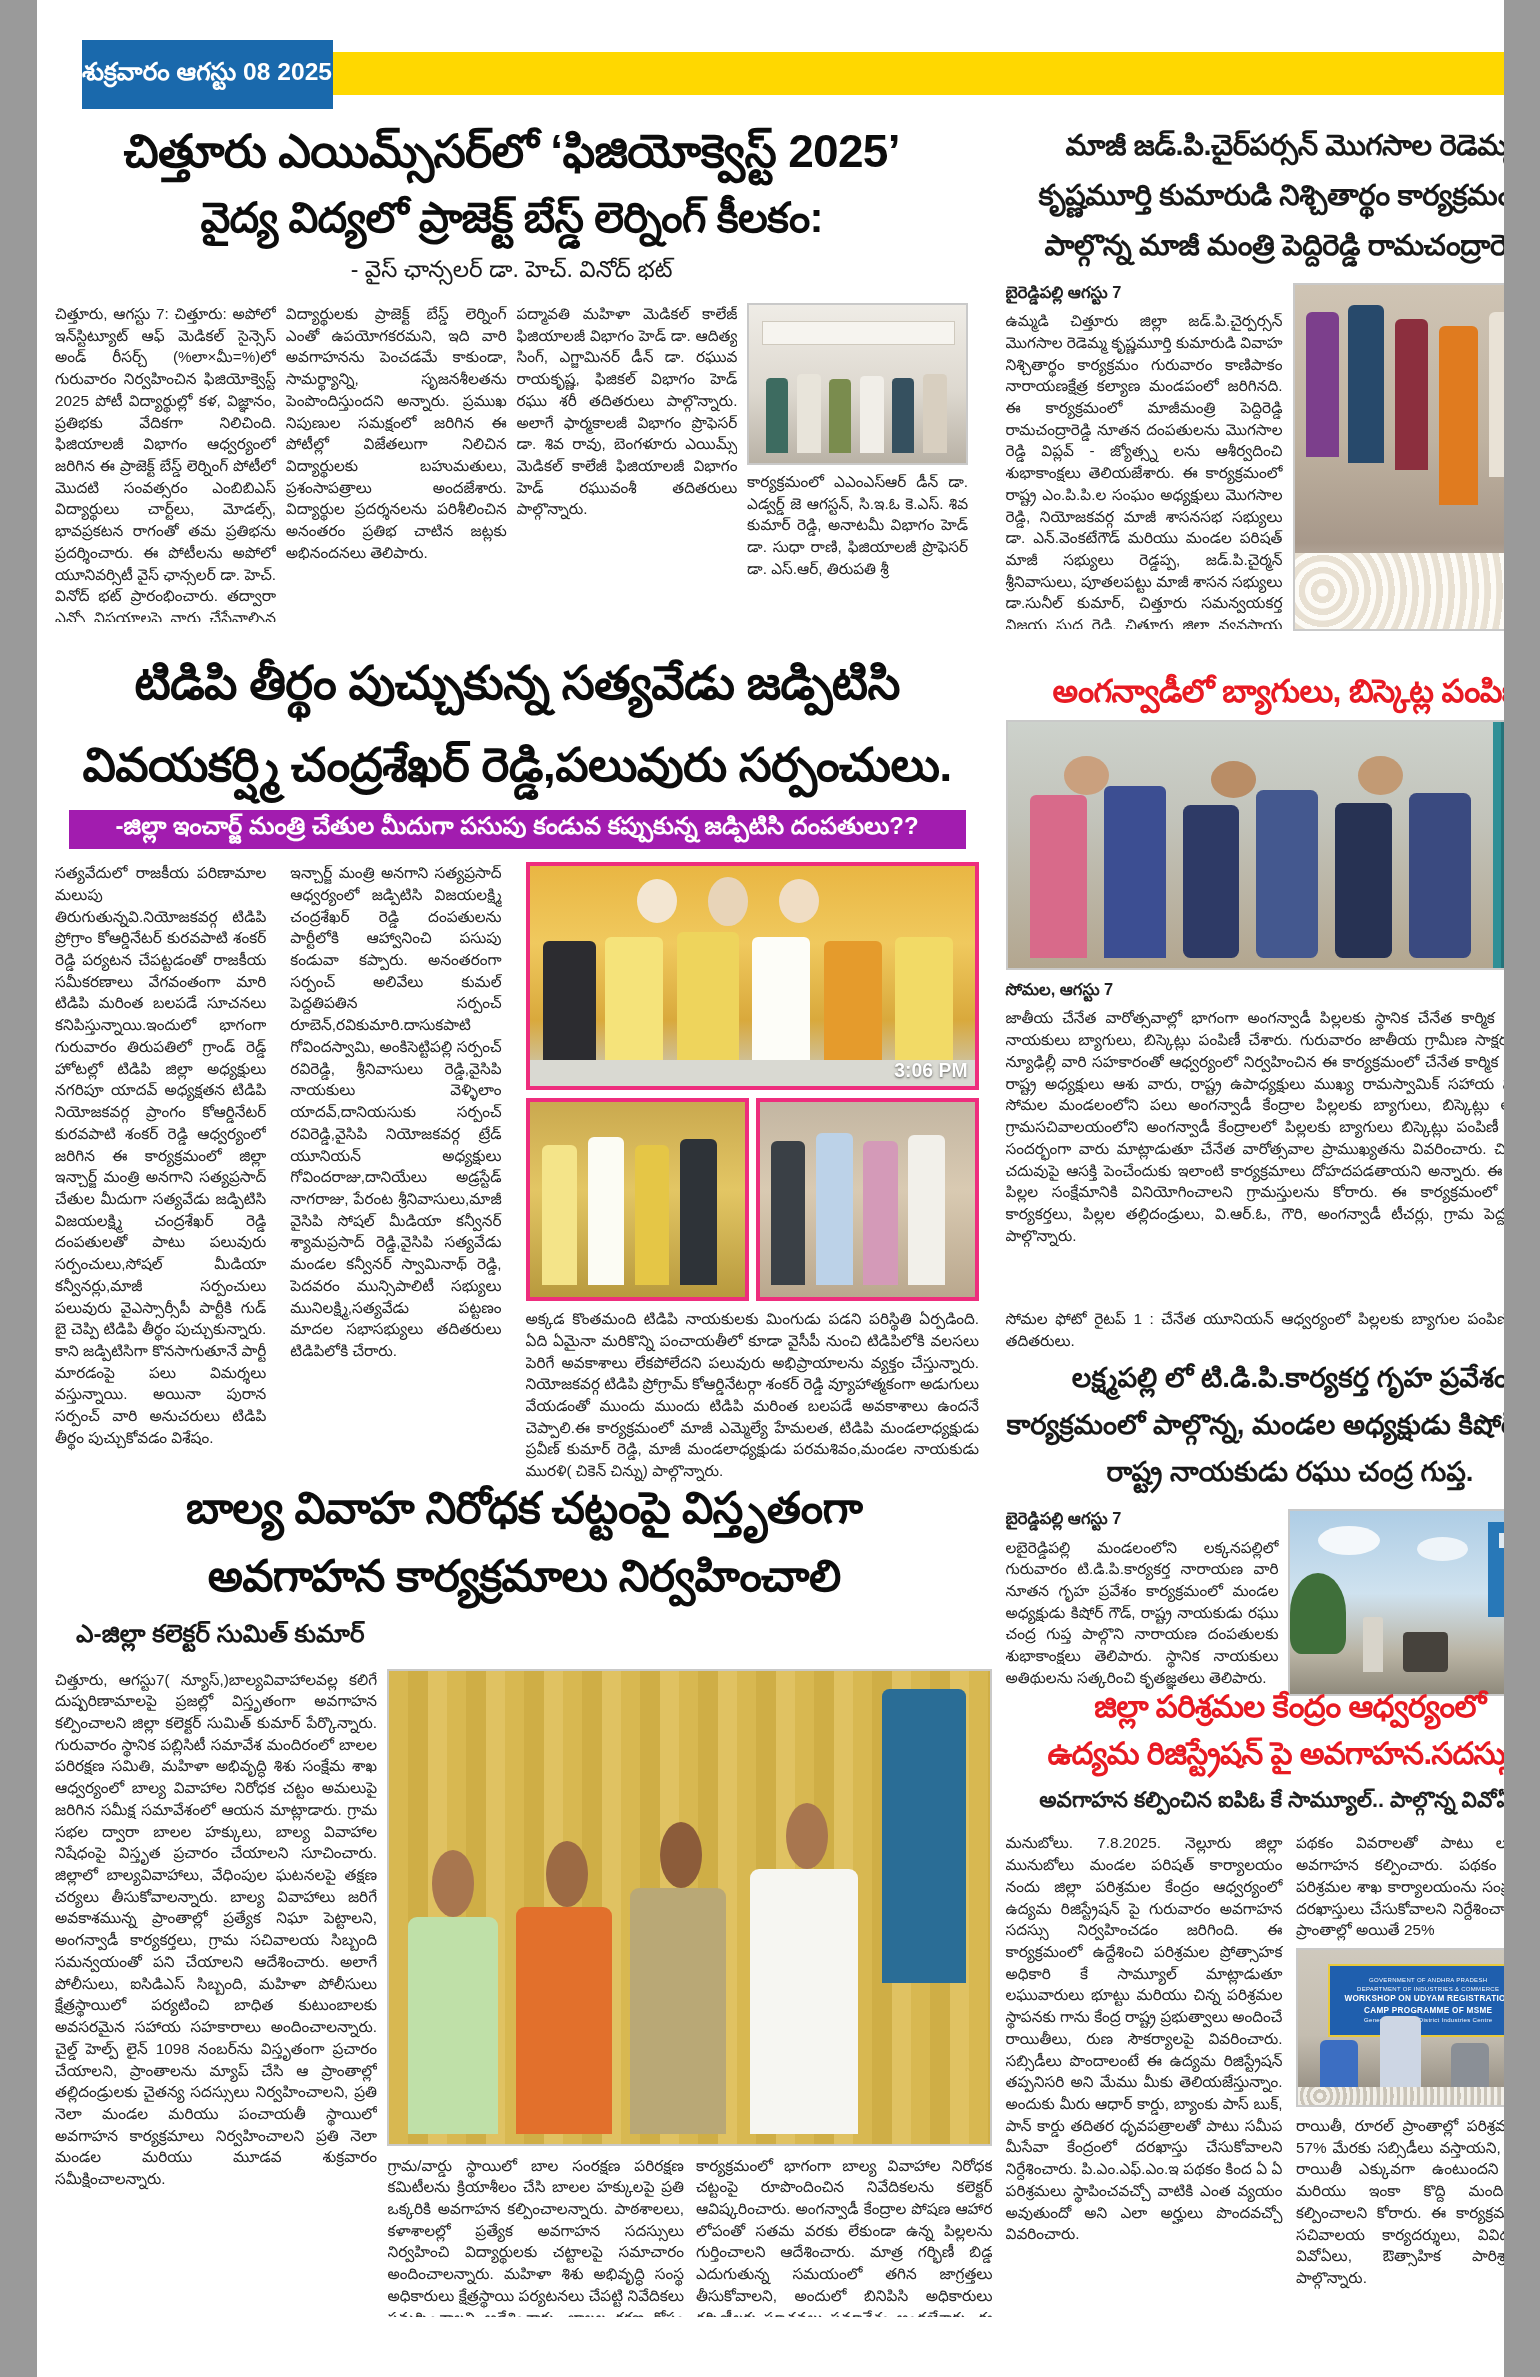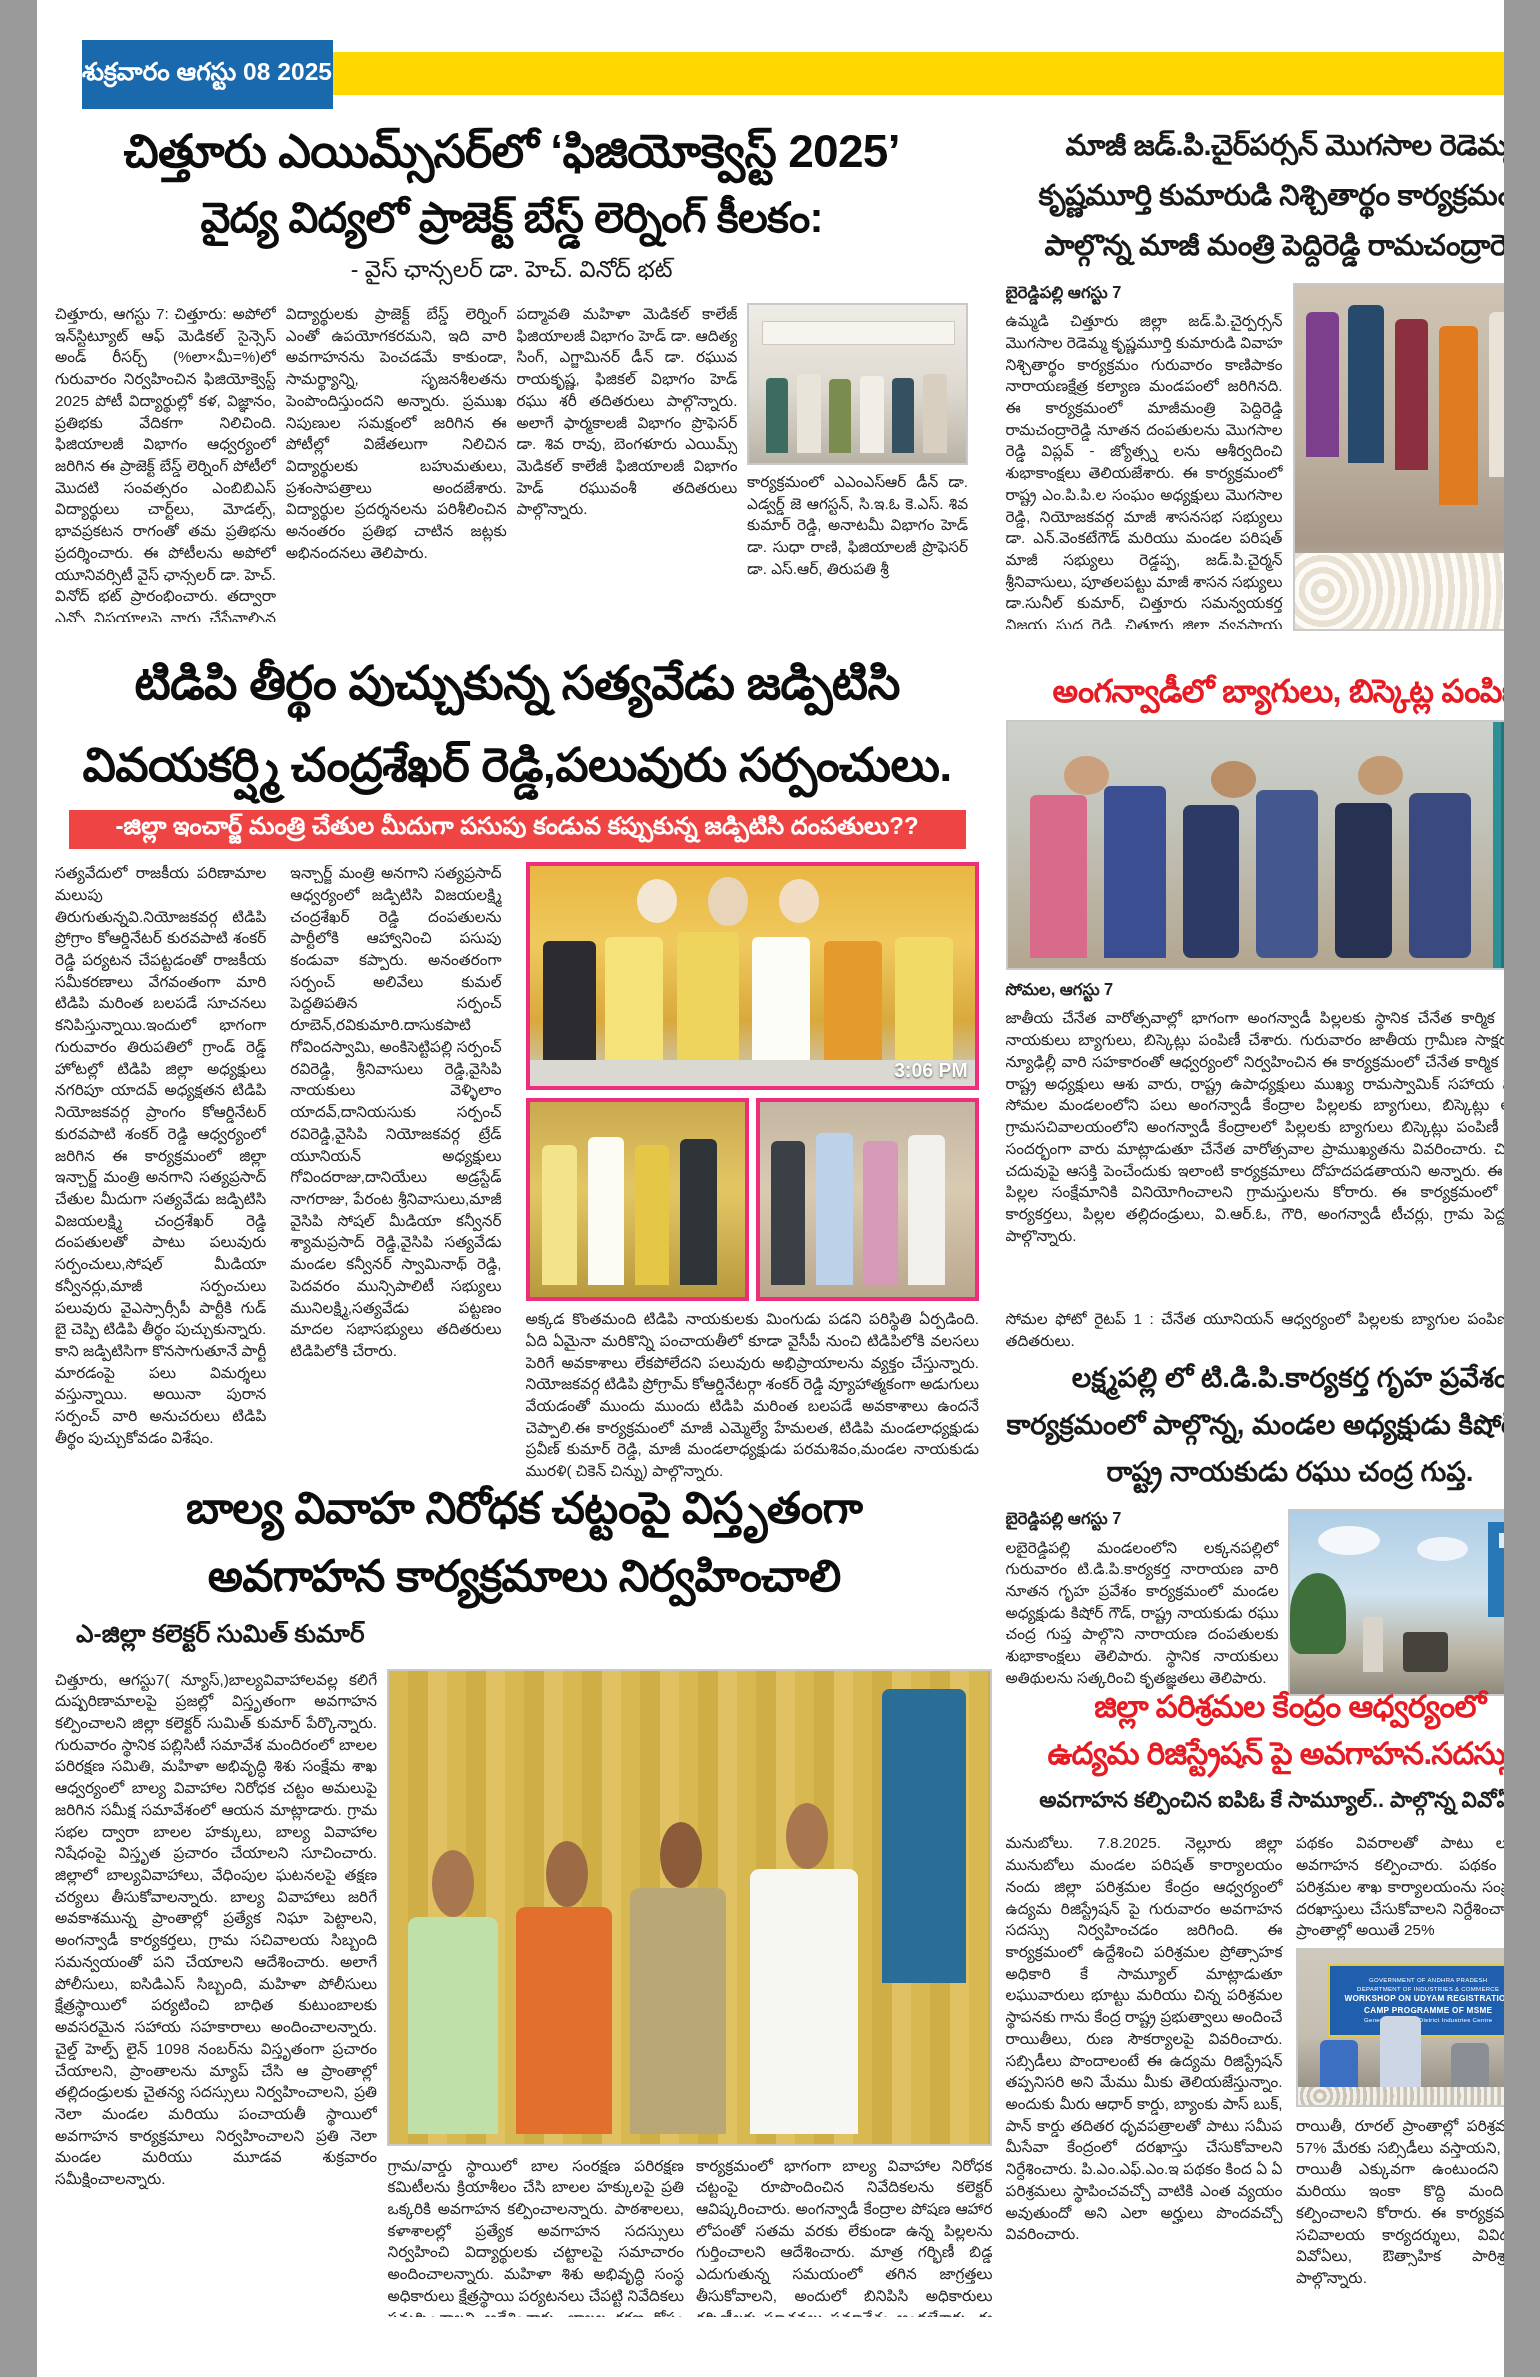--- a/index.html
+++ b/index.html
@@ -33,21 +33,21 @@
   .a1 .col{width:221px;overflow:hidden;}
   
   .a2{left:969px;top:121px;width:569px;}
   .a2 .h{font-size:29px;line-height:1.72;font-weight:800;text-align:center;letter-spacing:-0.4px;}
   .a2 .row{display:flex;gap:10.4px;margin-top:12px;height:349px;}
   .a2 .bcol{width:277px;overflow:hidden;}
   
   .a3{left:18.6px;top:657px;width:924px;}
   .a3 .h1,.a3 .h2{font-size:47px;line-height:1.1;}
   .a3 .h2{margin-top:30px;}
-  .a3 .strap{margin:19.4px auto 0 auto;width:897px;height:39px;background:#ef4444;color:#fff;
+  .a3 .strap{margin:19.4px auto 0 auto;width:897px;height:39px;background:#a21caf;color:#fff;
     display:flex;align-items:center;justify-content:center;font-size:24px;font-weight:700;}
   .a3 .content{display:flex;gap:24px;margin-top:13.4px;height:665px;}
   .a3 .col{width:225px;overflow:hidden;}
   .a3 .pblock{width:456px;display:flex;flex-direction:column;gap:7.5px;}
   .a3 .txt-under{overflow:hidden;flex:1;}
   
   .a6{left:969px;top:674px;width:569px;}
   .a6 .h{font-size:32px;color:#e81b23;line-height:1.1;}
   .a6 .photo{margin-top:10.4px;height:246px;}
   .a6 .dateline{margin-top:10.4px;}

